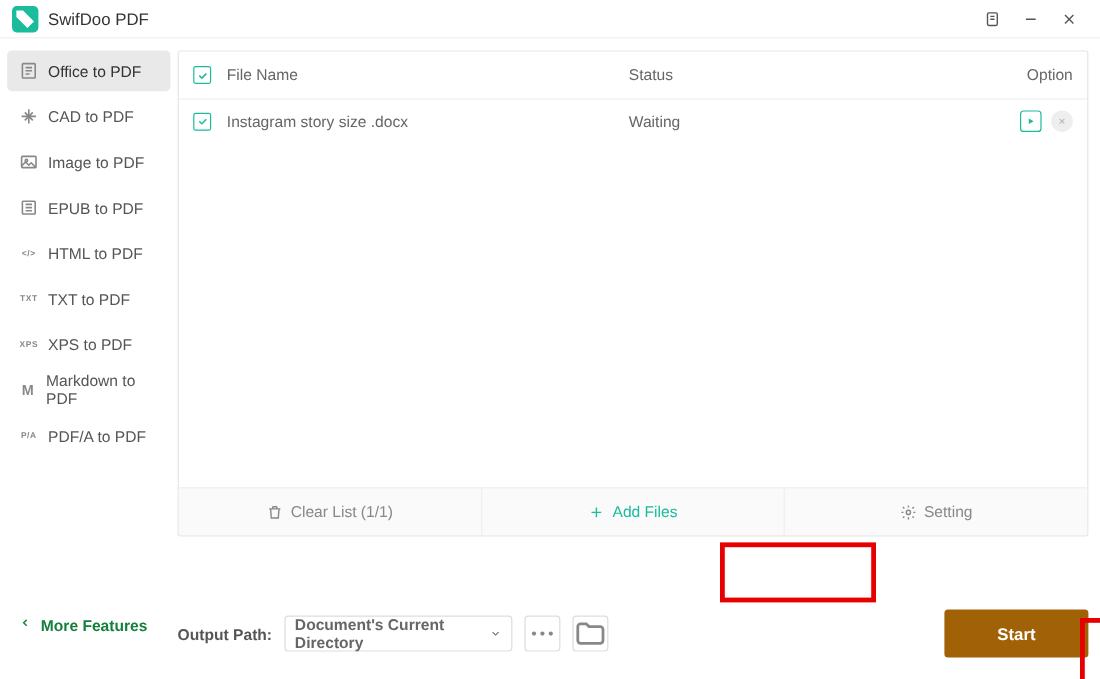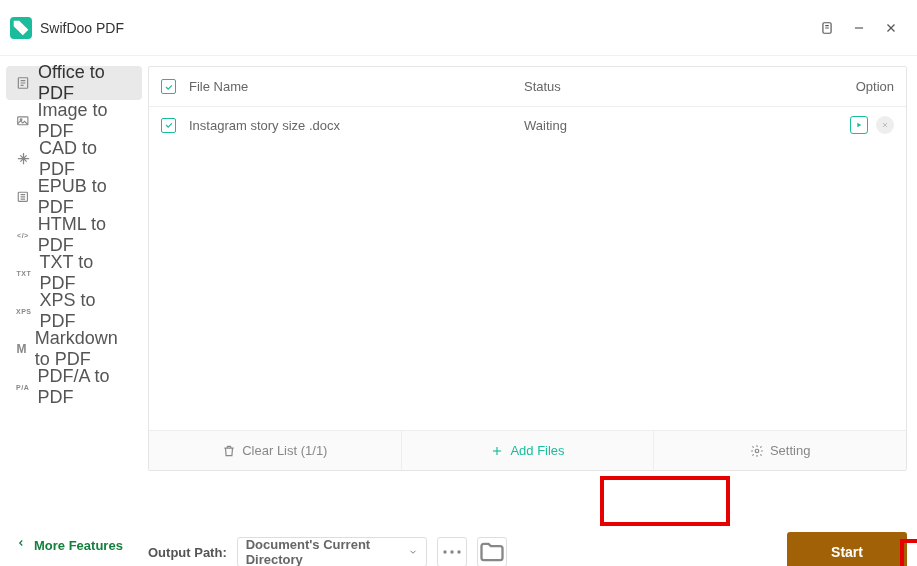--- a/index.html
+++ b/index.html
@@ -8,21 +8,21 @@
       font-size: 13px;
       color: #333;
       background: #fff;
       width: 917px;
       height: 566px;
       overflow: hidden;
     }
     .title-bar {
       display: flex;
       align-items: center;
-      height: 56px;
+      height: 32px;
       padding: 0 10px;
       border-bottom: 1px solid #f0f0f0;
     }
     .app-logo {
       width: 22px;
       height: 22px;
       background: #1abc9c;
       border-radius: 4px;
       margin-right: 8px;
       display: flex;
@@ -70,21 +70,21 @@
       width: 16px;
       height: 16px;
       margin-right: 8px;
       display: flex;
       align-items: center;
       justify-content: center;
       color: #888;
       font-size: 10px;
     }
     .sidebar-icon.txt { font-size: 7px; font-weight: bold; letter-spacing: 0.5px; }
-    .sidebar-label { font-size: 18px; }
+    .sidebar-label { font-size: 13px; }
     .sidebar-spacer { flex: 1; }
     .more-features {
       display: flex;
       align-items: flex-start;
       height: 34px;
       padding: 0 10px;
       cursor: pointer;
       color: #15803d;
       font-weight: bold;
     }
@@ -262,34 +262,34 @@
         <svg viewBox="0 0 24 24" fill="none" stroke="currentColor" stroke-width="2">
             <rect x="4" y="3" width="16" height="18" rx="1"></rect>
             <path d="M8 8h8M8 12h8M8 16h5"></path>
           </svg>
       </span>
       <span class="sidebar-label">Office to PDF</span>
     </div>
     <div class="sidebar-item">
       <span class="sidebar-icon">
         <svg viewBox="0 0 24 24" fill="none" stroke="currentColor" stroke-width="2">
+            <path d="M12 3v18M3 12h18M7 7l10 10M17 7L7 17"></path>
+          </svg>
+      </span>
+      <span class="sidebar-label">CAD to PDF</span>
+    </div>
+    <div class="sidebar-item">
+      <span class="sidebar-icon">
+        <svg viewBox="0 0 24 24" fill="none" stroke="currentColor" stroke-width="2">
             <rect x="3" y="5" width="18" height="14" rx="1"></rect>
             <circle cx="9" cy="10" r="1.5"></circle>
             <path d="M3 17l5-5 4 4 3-3 6 6"></path>
           </svg>
       </span>
       <span class="sidebar-label">Image to PDF</span>
-    </div>
-    <div class="sidebar-item">
-      <span class="sidebar-icon">
-        <svg viewBox="0 0 24 24" fill="none" stroke="currentColor" stroke-width="2">
-            <path d="M12 3v18M3 12h18M7 7l10 10M17 7L7 17"></path>
-          </svg>
-      </span>
-      <span class="sidebar-label">CAD to PDF</span>
     </div>
     <div class="sidebar-item">
       <span class="sidebar-icon">
         <svg viewBox="0 0 24 24" fill="none" stroke="currentColor" stroke-width="2">
             <rect x="4" y="4" width="16" height="16" rx="1"></rect>
             <path d="M8 8h8M8 12h8M8 16h8"></path>
           </svg>
       </span>
       <span class="sidebar-label">EPUB to PDF</span>
     </div>

